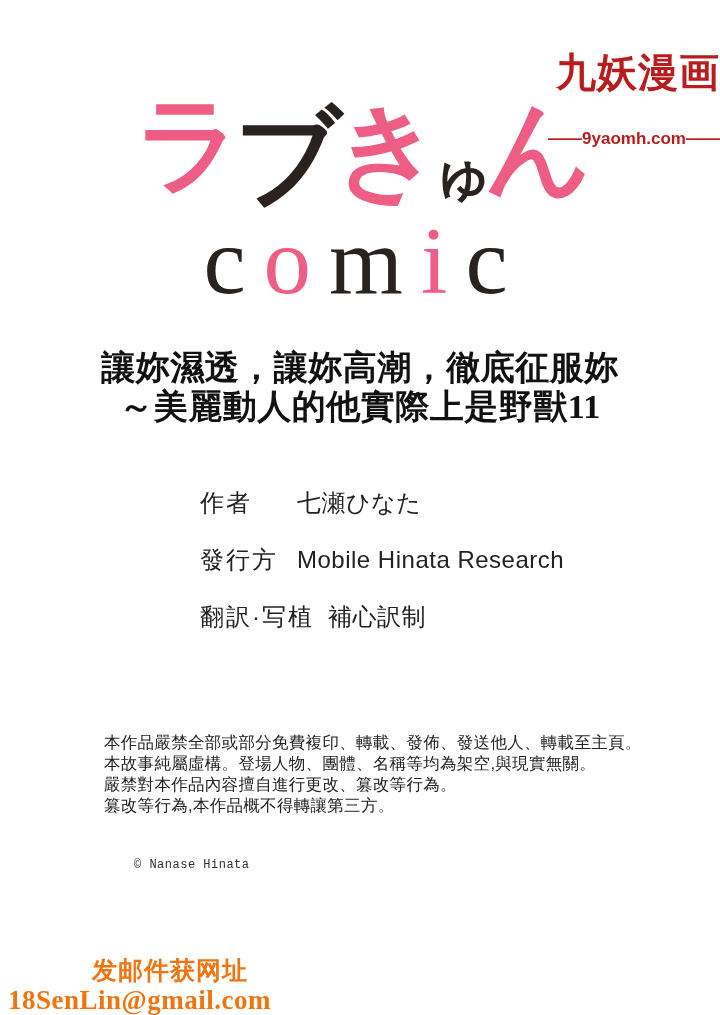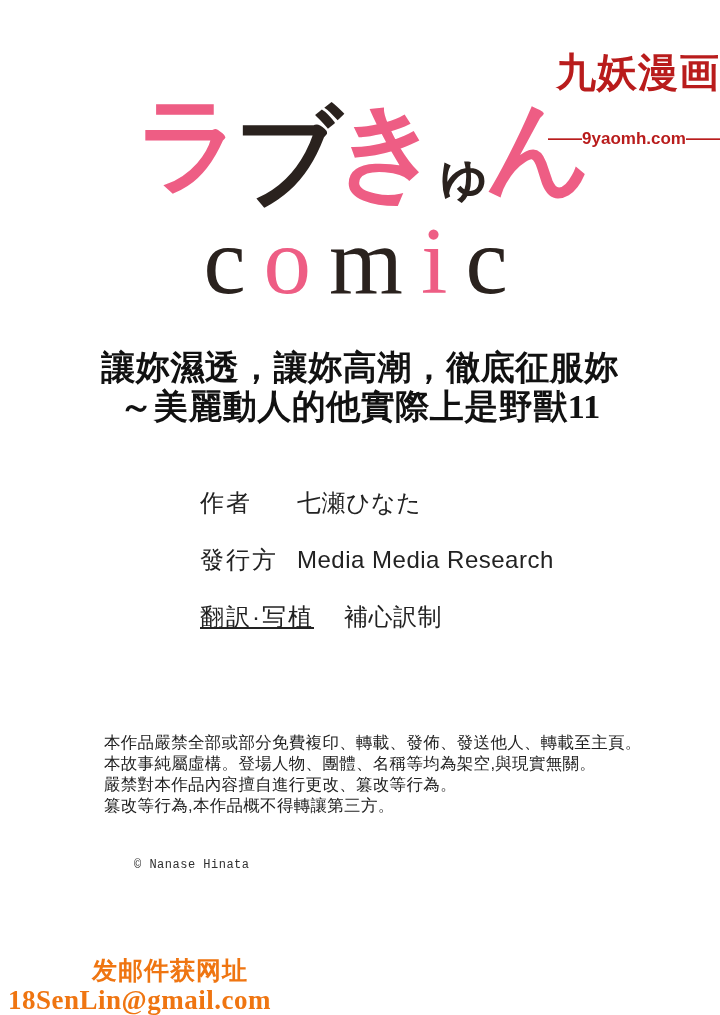--- a/index.html
+++ b/index.html
@@ -74,21 +74,21 @@
     line-height: 39px;
     letter-spacing: 0.5px;
     color: #111111;
   }
 
   
   .credits { position: absolute; top: 490px; left: 200px; }
   .credit-row { display: flex; align-items: baseline; margin-bottom: 32px; font-size: 24px; line-height: 25px; color: #222222; }
   .credit-label { min-width: 95px; letter-spacing: 2px; }
   .credit-value { letter-spacing: 0.5px; padding-left: 2px; }
-  .credit-row:nth-child(3) .credit-label { min-width: 0; margin-right: 28px; text-decoration: underline; }
+  .credit-row:nth-child(3) .credit-label { min-width: 0; margin-right: 12px; }
 
   
   .disclaimer {
     position: absolute;
     top: 732px; left: 104px; right: 40px;
     font-size: 16.5px;
     line-height: 21px;
     letter-spacing: 0.3px;
     color: #222222;
     white-space: nowrap;
@@ -139,21 +139,21 @@
     <div>～美麗動人的他實際上是野獸11</div>
   </div>
 
   <div class="credits">
     <div class="credit-row">
       <span class="credit-label">作者</span>
       <span class="credit-value">七瀬ひなた</span>
     </div>
     <div class="credit-row">
       <span class="credit-label">發行方</span>
-      <span class="credit-value">Media Media Research</span>
+      <span class="credit-value">Mobile Hinata Research</span>
     </div>
     <div class="credit-row">
       <span class="credit-label">翻訳·写植</span>
       <span class="credit-value">補心訳制</span>
     </div>
   </div>
 
   <div class="disclaimer">
     <div>本作品嚴禁全部或部分免費複印、轉載、發佈、發送他人、轉載至主頁。</div>
     <div>本故事純屬虛構。登場人物、團體、名稱等均為架空,與現實無關。</div>

